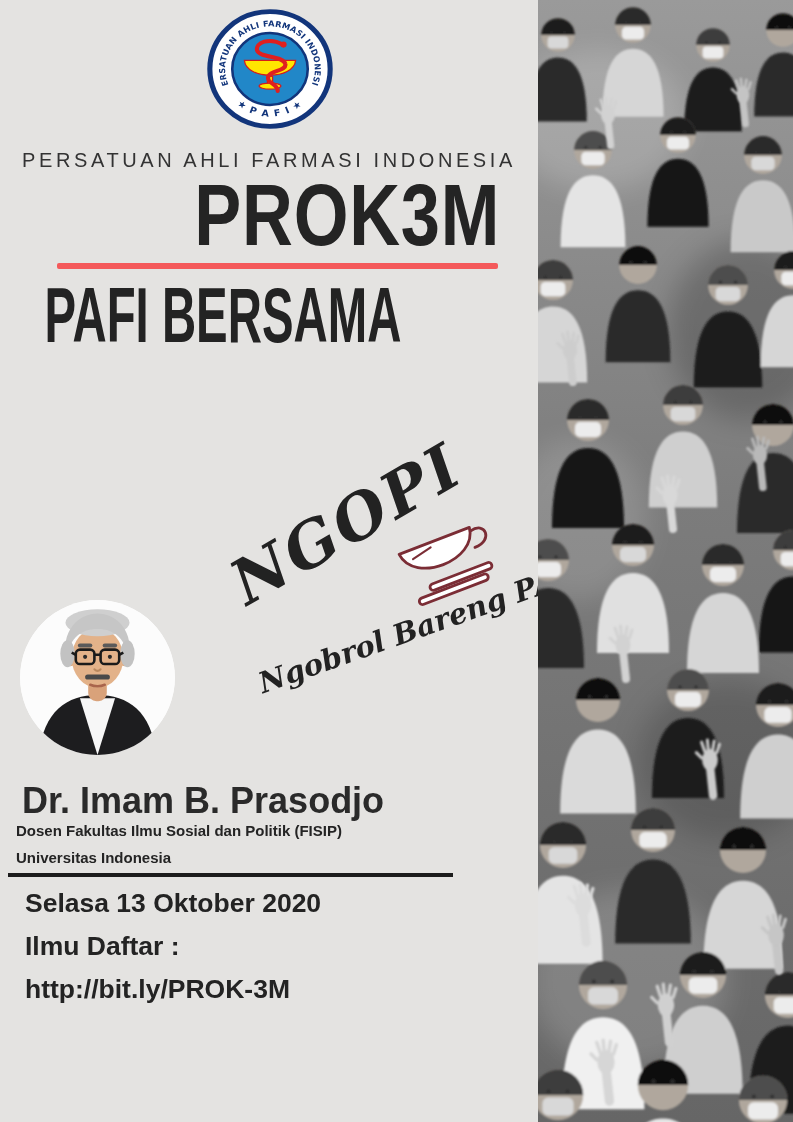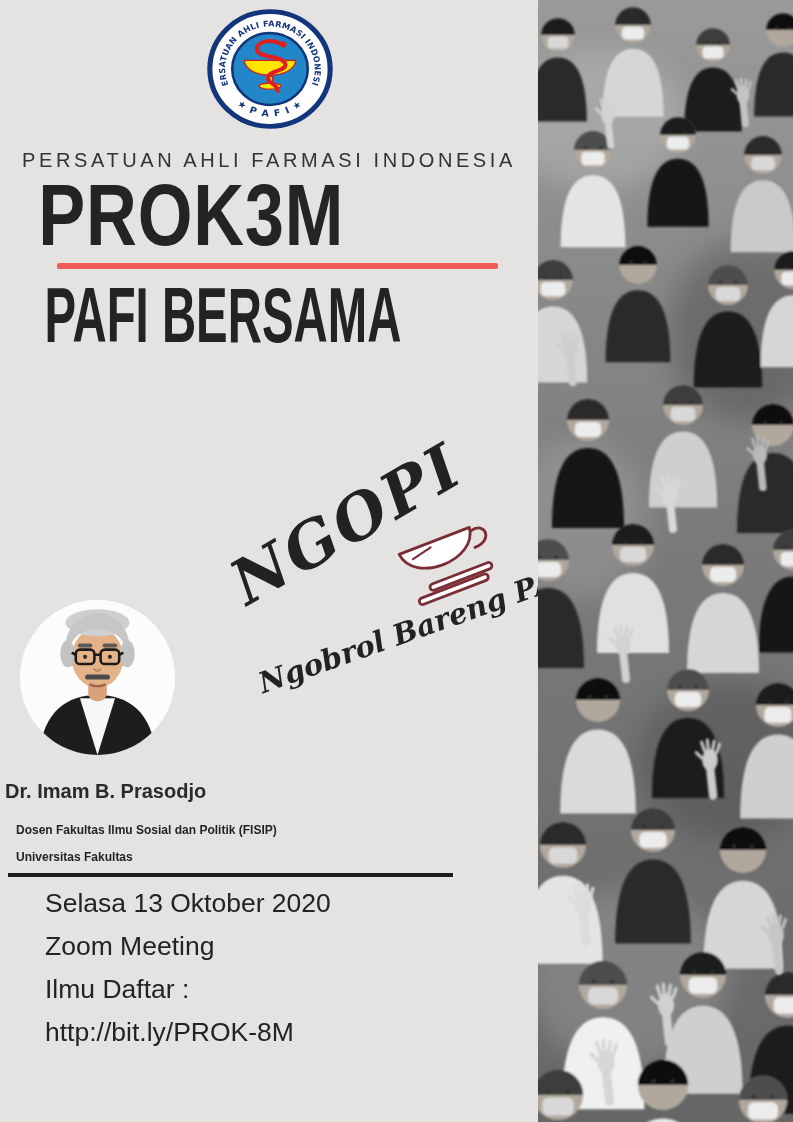--- a/index.html
+++ b/index.html
@@ -8,21 +8,21 @@
     background:#e4e3e1; overflow:hidden;
     font-family:"Liberation Sans", sans-serif; color:#262626;
   }
   
   .logo-wrap { position:absolute; left:206px; top:8px; width:128px; height:122px; }
   .eyebrow {
     position:absolute; top:149px; left:0; width:538px;
     text-align:center; font-size:20px; font-weight:normal;
     letter-spacing:3.6px; color:#333; white-space:nowrap;
   }
-  .title-line { position:absolute; top:172px; left:0; width:538px; display:flex; justify-content:flex-start; }
+  .title-line { position:absolute; top:172px; left:0; width:538px; display:flex; justify-content:flex-end; }
   .title-line span {
     display:inline-block; font-size:88px; font-weight:bold; line-height:86px;
     letter-spacing:1px; transform:scale(0.80,1.0); white-space:nowrap; color:#242424;
   }
   .red-line { position:absolute; top:263px; left:57px; width:441px; height:6px; background:#f4595a; border-radius:2px; }
   .headline { position:absolute; top:277px; left:0; width:446px; }
   .hl { display:flex; justify-content:center; line-height:75px; height:75px; }
   .hl span {
     display:inline-block; font-size:74px; font-weight:bold;
     transform:scale(0.64,1.06); white-space:nowrap; color:#232323; letter-spacing:0px;
@@ -37,24 +37,24 @@
     position:absolute; left:254px; top:668px;
     transform:rotate(-19.5deg); transform-origin:left top;
     font-family:"DejaVu Serif", serif; font-style:italic; font-weight:bold;
     font-size:29px; color:#222; white-space:nowrap;
   }
   .cup { position:absolute; left:393px; top:514px; width:114px; height:94px; transform:rotate(-8deg); }
   .avatar {
     position:absolute; left:20px; top:600px; width:155px; height:155px;
     border-radius:50%; overflow:hidden; background:#fcfcfc;
   }
-  .speaker-name { position:absolute; left:5px; top:780px; font-size:20px; font-weight:bold; color:#2a2a2a; }
-  .speaker-role { position:absolute; left:16px; top:817px; font-size:12px; font-weight:bold; line-height:27px; color:#242424; }
+  .speaker-name { position:absolute; left:22px; top:780px; font-size:36px; font-weight:bold; color:#2a2a2a; }
+  .speaker-role { position:absolute; left:16px; top:817px; font-size:15px; font-weight:bold; line-height:27px; color:#242424; }
   .divider { position:absolute; left:8px; top:873px; width:445px; height:4px; background:#1c1c1c; }
-  .details { position:absolute; left:25px; top:882px; font-size:26.5px; font-weight:normal; line-height:43px; color:#232323;margin-left:20px; }
+  .details { position:absolute; left:25px; top:882px; font-size:26.5px; font-weight:bold; line-height:43px; color:#232323; }
   
   .photo { position:absolute; left:538px; top:0; width:255px; height:1122px; background:#6f6f6f; }
   .photo svg { display:block; }
 </style>
 </head>
 <body>
 
 <div class="poster">
 
   <div class="logo-wrap">
@@ -137,30 +137,29 @@
         <circle cx="87" cy="55" r="2" fill="#2a2a2a"></circle>
       <path d="M72,67 C74,69 76,69 78,67" stroke="#b9895f" stroke-width="2" fill="none" stroke-linecap="round"></path>
       <rect x="63" y="72" width="24" height="5" rx="2.5" fill="#4a4a4a"></rect>
       <path d="M68,82 C72,84 78,84 82,82" stroke="#a9654c" stroke-width="2.5" fill="none" stroke-linecap="round"></path>
     </svg>
   </div>
 
   <div class="speaker-name">Dr. Imam B. Prasodjo</div>
   <div class="speaker-role">
     <div>Dosen Fakultas Ilmu Sosial dan Politik (FISIP)</div>
-    <div>Universitas Fakultas</div>
+    <div>Universitas Indonesia</div>
   </div>
 
   <div class="divider"></div>
 
   <div class="details">
     <div>Selasa 13 Oktober 2020</div>
-    <div>Zoom Meeting</div>
     <div>Ilmu Daftar :</div>
-    <div>http://bit.ly/PROK-8M</div>
+    <div>http://bit.ly/PROK-3M</div>
   </div>
 
   <div class="photo">
     <svg id="crowd" viewBox="0 0 255 1122" width="255" height="1122">
       <defs>
         <linearGradient id="gBase" x1="0" y1="0" x2="0" y2="1">
           <stop offset="0" stop-color="#9a9a9a"></stop>
           <stop offset="0.45" stop-color="#7c7c7c"></stop>
           <stop offset="1" stop-color="#666666"></stop>
         </linearGradient>

